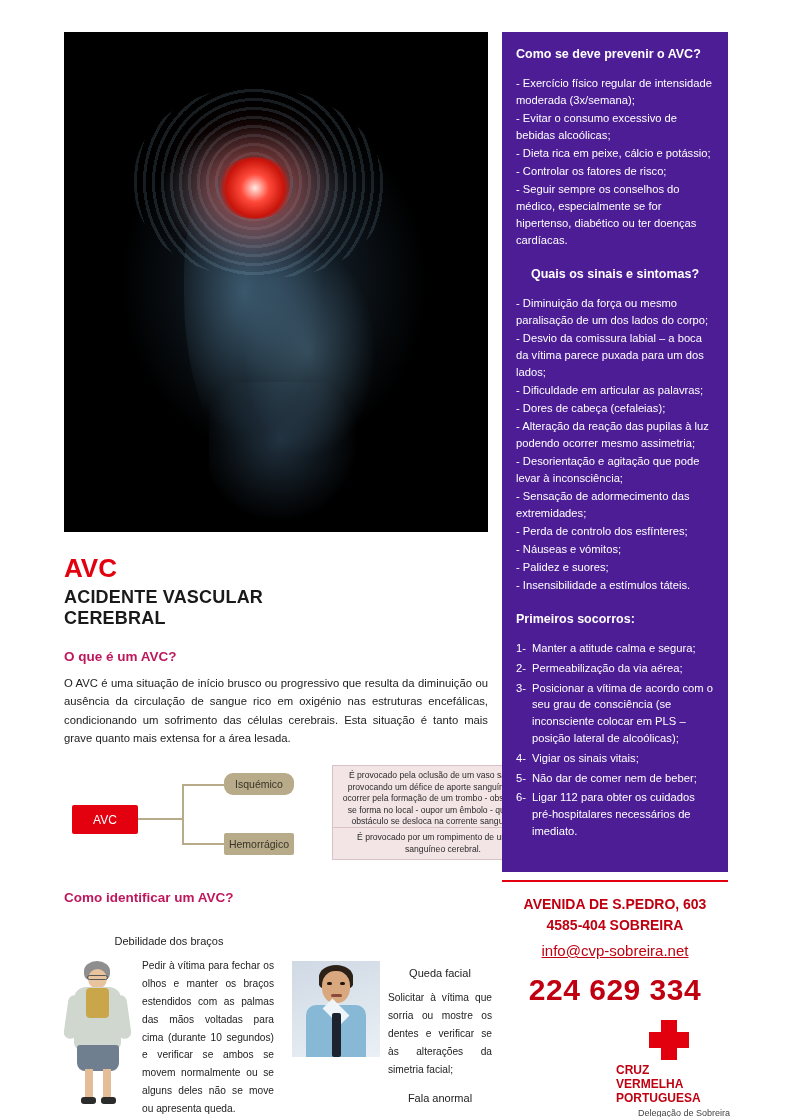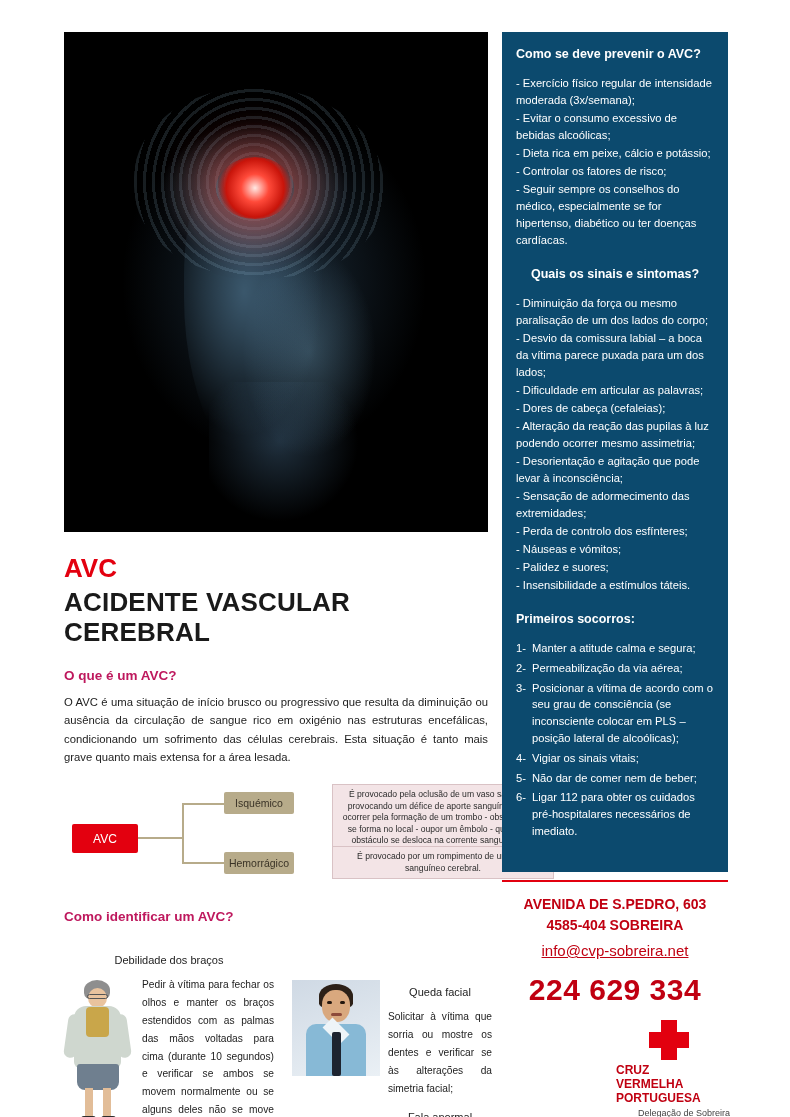--- a/index.html
+++ b/index.html
@@ -74,21 +74,21 @@
   .title-block { margin-top: 22px; }
   .title-avc {
     color: #e3000f;
     font-size: 26px;
     font-weight: bold;
     line-height: 1.1;
     margin-bottom: 4px;
   }
   .title-full {
     color: #1a1a1a;
-    font-size: 26px;
+    font-size: 18px;
     font-weight: bold;
     line-height: 1.18;
     letter-spacing: .2px;
   }
 
   .sec-head {
     color: #be185d;
     font-size: 13.5px;
     font-weight: bold;
     margin: 20px 0 10px 0;
@@ -119,21 +119,21 @@
   }
   .node-branch {
     position: absolute;
     width: 70px; height: 22px;
     background: #b7ab8a;
     color: #3a3326;
     font-size: 10.5px;
     display: flex; align-items: center; justify-content: center;
     border-radius: 2px;
   }
-  .node-isq { left: 160px; top: 8px; }
+  .node-isq { left: 160px; top: 8px; border-radius: 9px; }
   .node-hem { left: 160px; top: 68px; }
   .desc-box {
     position: absolute;
     background: #f3e4e6;
     border: 1px solid #d9c2c5;
     color: #2b2b2b;
     font-size: 8.6px;
     line-height: 1.34;
     text-align: center;
     padding: 4px 6px;
@@ -197,21 +197,21 @@
   .fm-mouth { position:absolute; left:39px; top:33px; width:11px; height:2.5px; background:#8d4a3a; border-radius:2px; }
   .fm-shirt { position:absolute; left:14px; top:44px; width:60px; height:52px; background:#87b9d6; border-radius:10px 10px 0 0; }
   .fm-collar { position:absolute; left:32px; top:44px; width:24px; height:14px; background:#eef4f8; transform:rotate(45deg); }
   .fm-tie { position:absolute; left:40px; top:52px; width:9px; height:44px; background:#1d2430; border-radius:2px; }
 
   
   .right-panel {
     position: absolute;
     left: 502px; top: 32px;
     width: 226px;
-    background: #0c4a6e;
+    background: #4c1d95;
     color: #fff;
     padding: 14px 14px 18px 14px;
     min-height: 840px;
   }
   .rp-head {
     font-size: 12.5px;
     font-weight: bold;
     line-height: 1.35;
     margin: 0 0 12px 0;
   }

